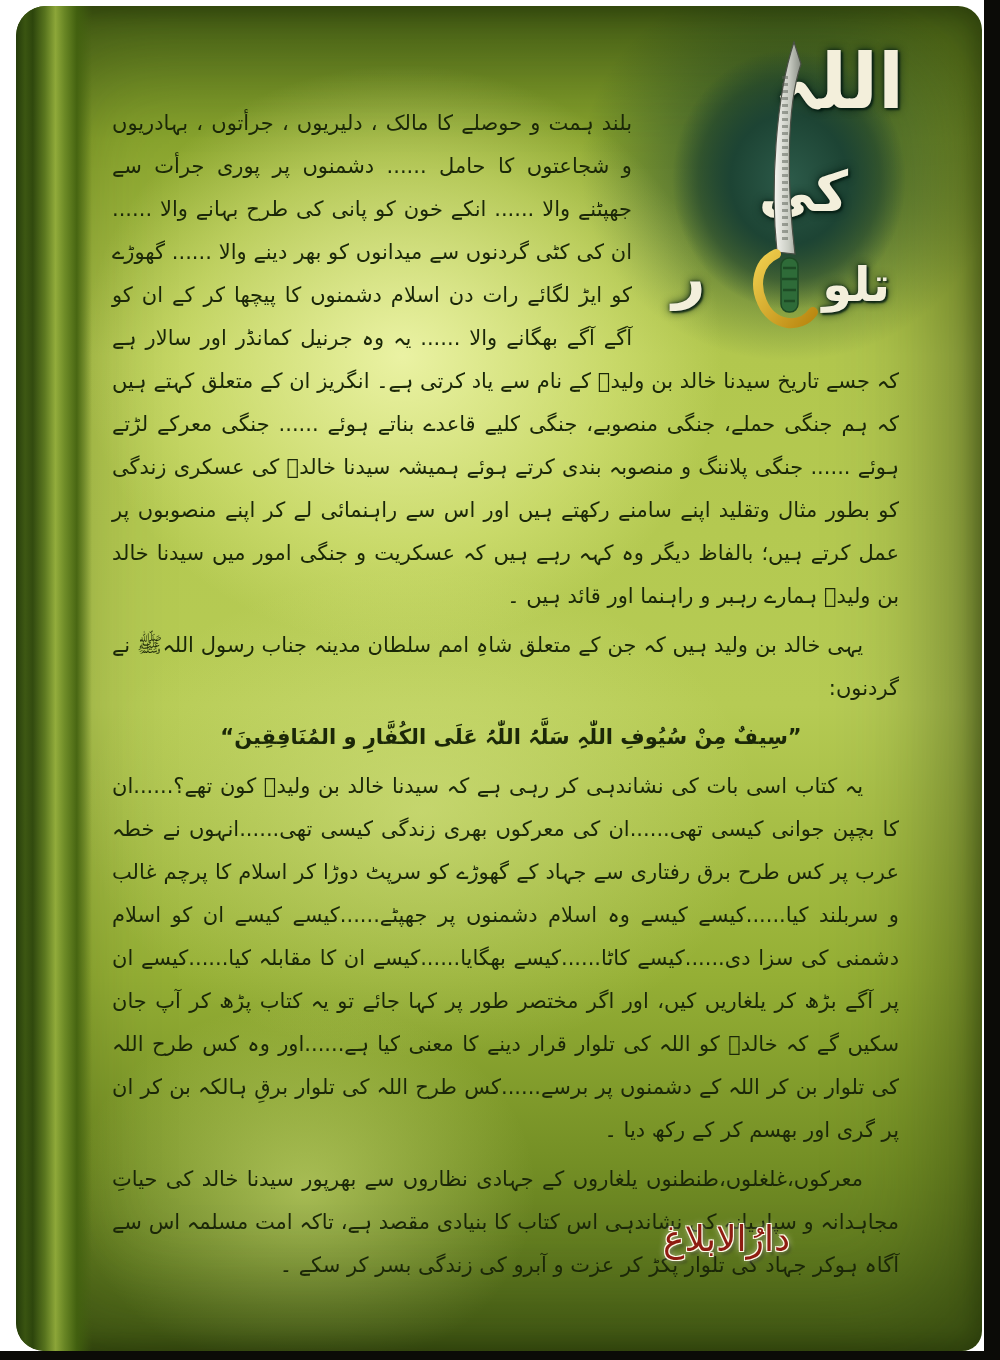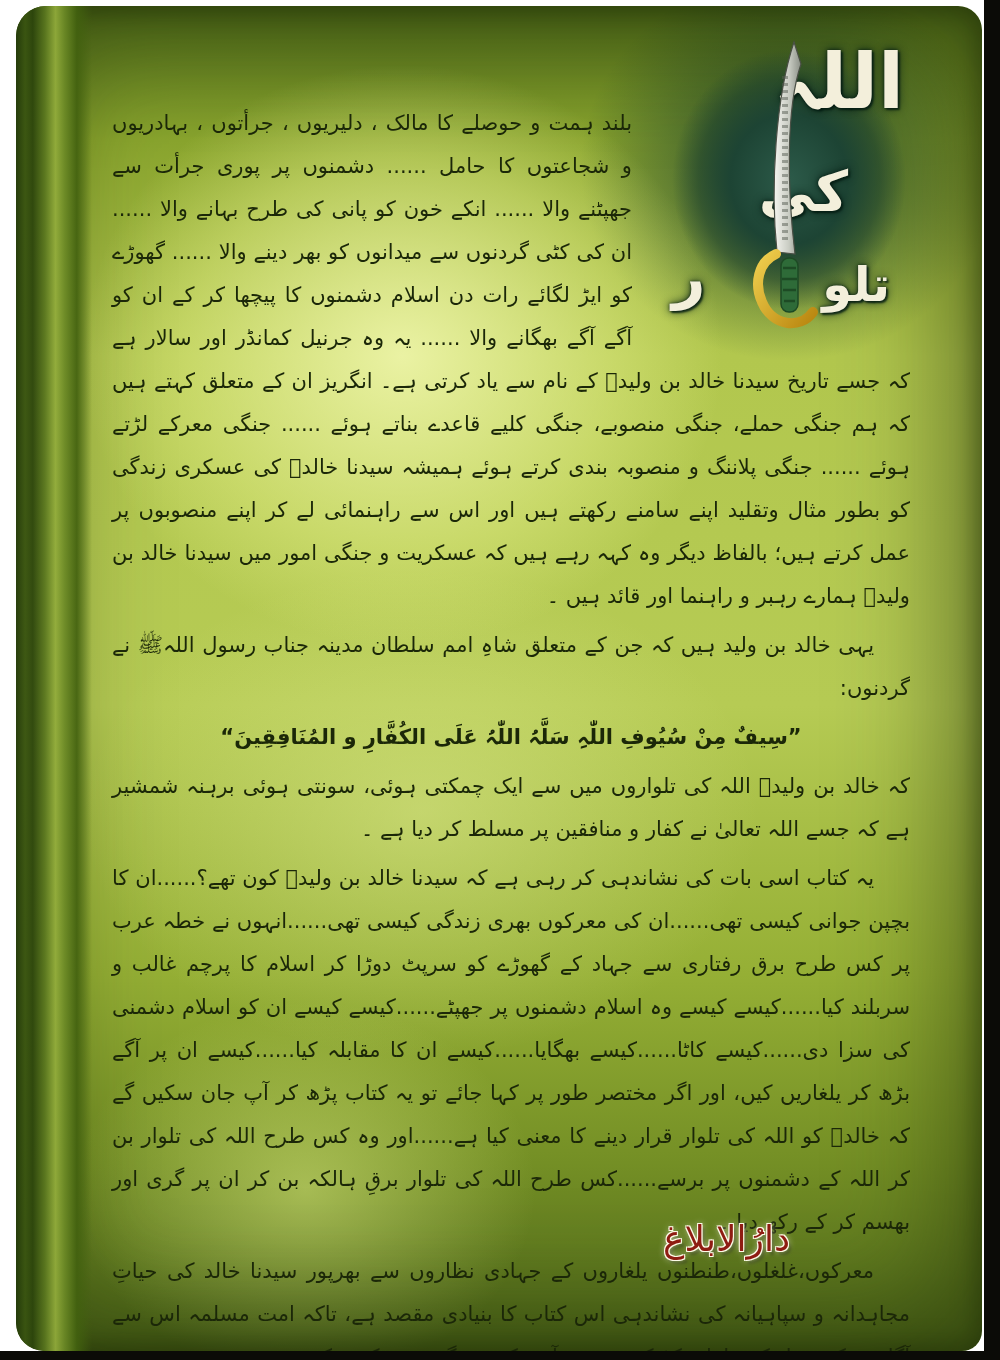--- a/index.html
+++ b/index.html
@@ -26,21 +26,21 @@
     position:absolute;left:0;top:0;width:76px;height:100%;border-radius:28px 0 0 28px;
     background:linear-gradient(90deg,#233a0a 0%,#3a5511 12%,#2c450c 22%,#5a771f 38%,#93ad3c 52%,#6c8a26 64%,#42610f 80%,rgba(66,97,15,0) 100%);
     opacity:.92;
   }
 
   
   .text-area{
     position:absolute;top:96px;right:72px;left:96px;direction:rtl;color:#1b2708;
   }
   .text-area p{
-    margin:0 0 6px 0;font-size:21px;line-height:43px;text-align:justify;
+    margin:0 11px 6px 0;font-size:21px;line-height:43px;text-align:justify;
   }
   p.indent{text-indent:36px;}
   .hadith{
     text-align:center !important;font-weight:bold;font-size:23px;line-height:52px;margin:2px 0 6px 0 !important;
   }
 
   
   .title-box{
     float:right;width:252px;height:312px;position:relative;
     margin:-66px 0 12px 26px;border-radius:46px;
@@ -107,20 +107,19 @@
 
           <rect x="39" y="220" width="17" height="54" rx="8" fill="#2e6b38" stroke="#1d4a24" stroke-width="1.5"></rect>
           <path d="M41 230 h13 M40 241 h15 M41 252 h13 M42 263 h11" stroke="#1d4a24" stroke-width="2.5" fill="none"></path>
         </svg>
       </div>
     </div>
 
     <p>بلند ہمت و حوصلے کا مالک ، دلیریوں ، جرأتوں ، بہادریوں و شجاعتوں کا حامل ...... دشمنوں پر پوری جرأت سے جھپٹنے والا ...... انکے خون کو پانی کی طرح بہانے والا ...... ان کی کٹی گردنوں سے میدانوں کو بھر دینے والا ...... گھوڑے کو ایڑ لگائے رات دن اسلام دشمنوں کا پیچھا کر کے ان کو آگے آگے بھگانے والا ...... یہ وہ جرنیل کمانڈر اور سالار ہے کہ جسے تاریخ سیدنا خالد بن ولیدؓ کے نام سے یاد کرتی ہے۔ انگریز ان کے متعلق کہتے ہیں کہ ہم جنگی حملے، جنگی منصوبے، جنگی کلیے قاعدے بناتے ہوئے ...... جنگی معرکے لڑتے ہوئے ...... جنگی پلاننگ و منصوبہ بندی کرتے ہوئے ہمیشہ سیدنا خالدؓ کی عسکری زندگی کو بطور مثال وتقلید اپنے سامنے رکھتے ہیں اور اس سے راہنمائی لے کر اپنے منصوبوں پر عمل کرتے ہیں؛ بالفاظ دیگر وہ کہہ رہے ہیں کہ عسکریت و جنگی امور میں سیدنا خالد بن ولیدؓ ہمارے رہبر و راہنما اور قائد ہیں ۔</p>
     <p class="indent">یہی خالد بن ولید ہیں کہ جن کے متعلق شاہِ امم سلطان مدینہ جناب رسول اللہﷺ نے گردنوں:</p>
     <p class="hadith">”سِیفٌ مِنْ سُیُوفِ اللّٰہِ سَلَّہُ اللّٰہُ عَلَی الکُفَّارِ و المُنَافِقِینَ“</p>
-    <p>کہ خالد بن ولیدؓ اللہ کی تلواروں میں سے ایک چمکتی ہوئی، سونتی ہوئی برہنہ شمشیر ہے کہ جسے اللہ تعالیٰ نے کفار و منافقین پر مسلط کر دیا ہے ۔</p>
     <p class="indent">یہ کتاب اسی بات کی نشاندہی کر رہی ہے کہ سیدنا خالد بن ولیدؓ کون تھے؟......ان کا بچپن جوانی کیسی تھی......ان کی معرکوں بھری زندگی کیسی تھی......انہوں نے خطہ عرب پر کس طرح برق رفتاری سے جہاد کے گھوڑے کو سرپٹ دوڑا کر اسلام کا پرچم غالب و سربلند کیا......کیسے کیسے وہ اسلام دشمنوں پر جھپٹے......کیسے کیسے ان کو اسلام دشمنی کی سزا دی......کیسے کاٹا......کیسے بھگایا......کیسے ان کا مقابلہ کیا......کیسے ان پر آگے بڑھ کر یلغاریں کیں، اور اگر مختصر طور پر کہا جائے تو یہ کتاب پڑھ کر آپ جان سکیں گے کہ خالدؓ کو اللہ کی تلوار قرار دینے کا معنی کیا ہے......اور وہ کس طرح اللہ کی تلوار بن کر اللہ کے دشمنوں پر برسے......کس طرح اللہ کی تلوار برقِ ہالکہ بن کر ان پر گری اور بھسم کر کے رکھ دیا ۔</p>
     <p class="indent">معرکوں،غلغلوں،طنطنوں یلغاروں کے جہادی نظاروں سے بھرپور سیدنا خالد کی حیاتِ مجاہدانہ و سپاہیانہ کی نشاندہی اس کتاب کا بنیادی مقصد ہے، تاکہ امت مسلمہ اس سے آگاہ ہوکر جہاد کی تلوار پکڑ کر عزت و آبرو کی زندگی بسر کر سکے ۔</p>
   </div>
 
 
   <div class="pub-name">دارُالابلاغ</div>
 </div>
 
 </body></html>

